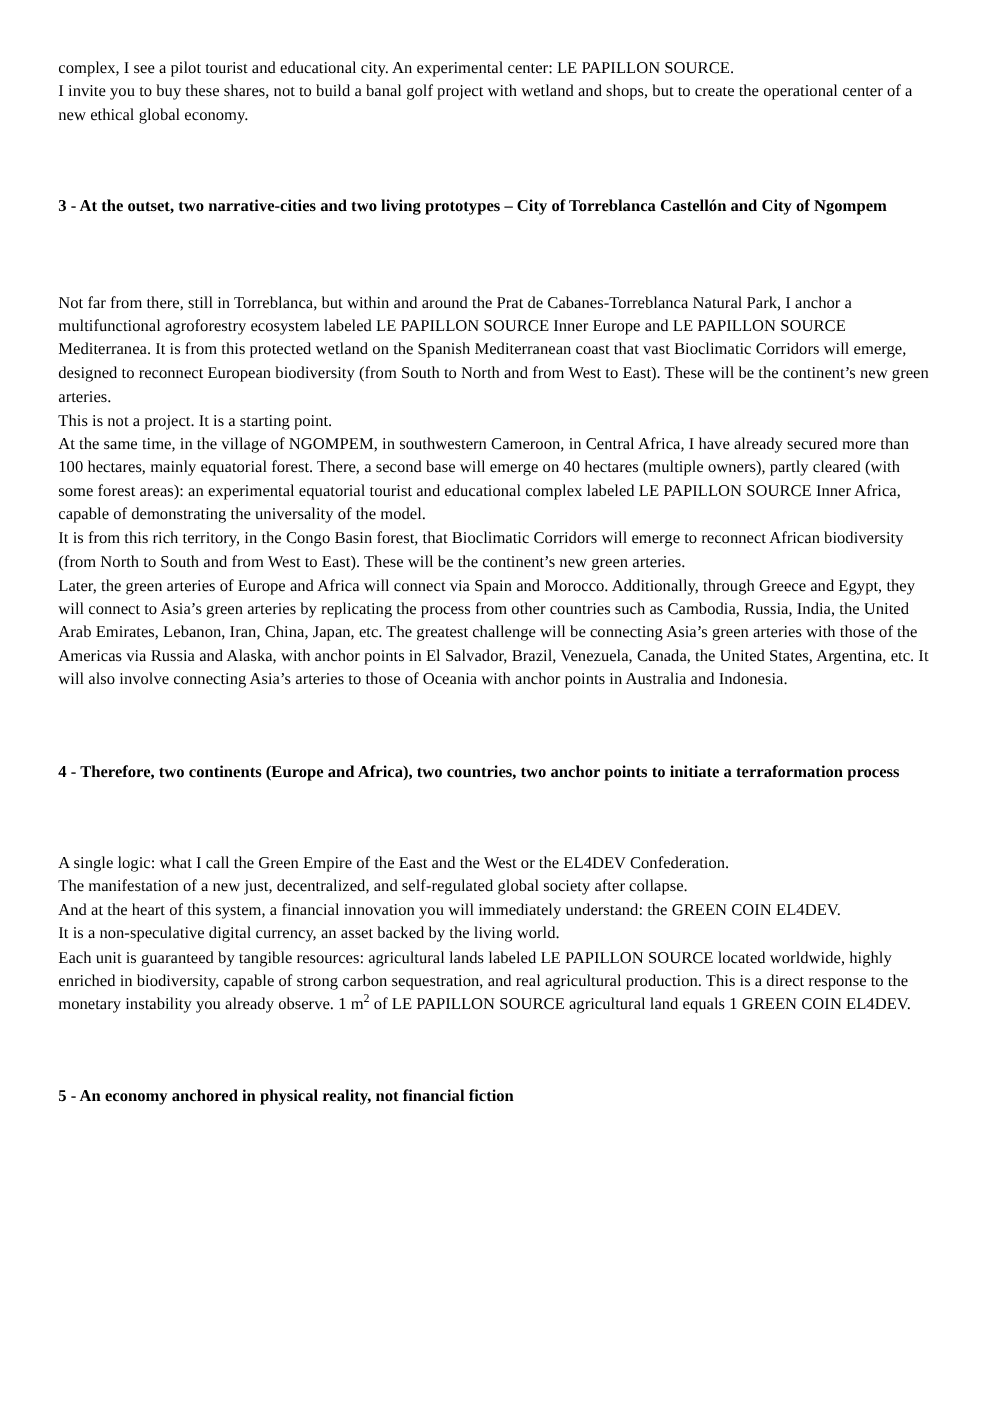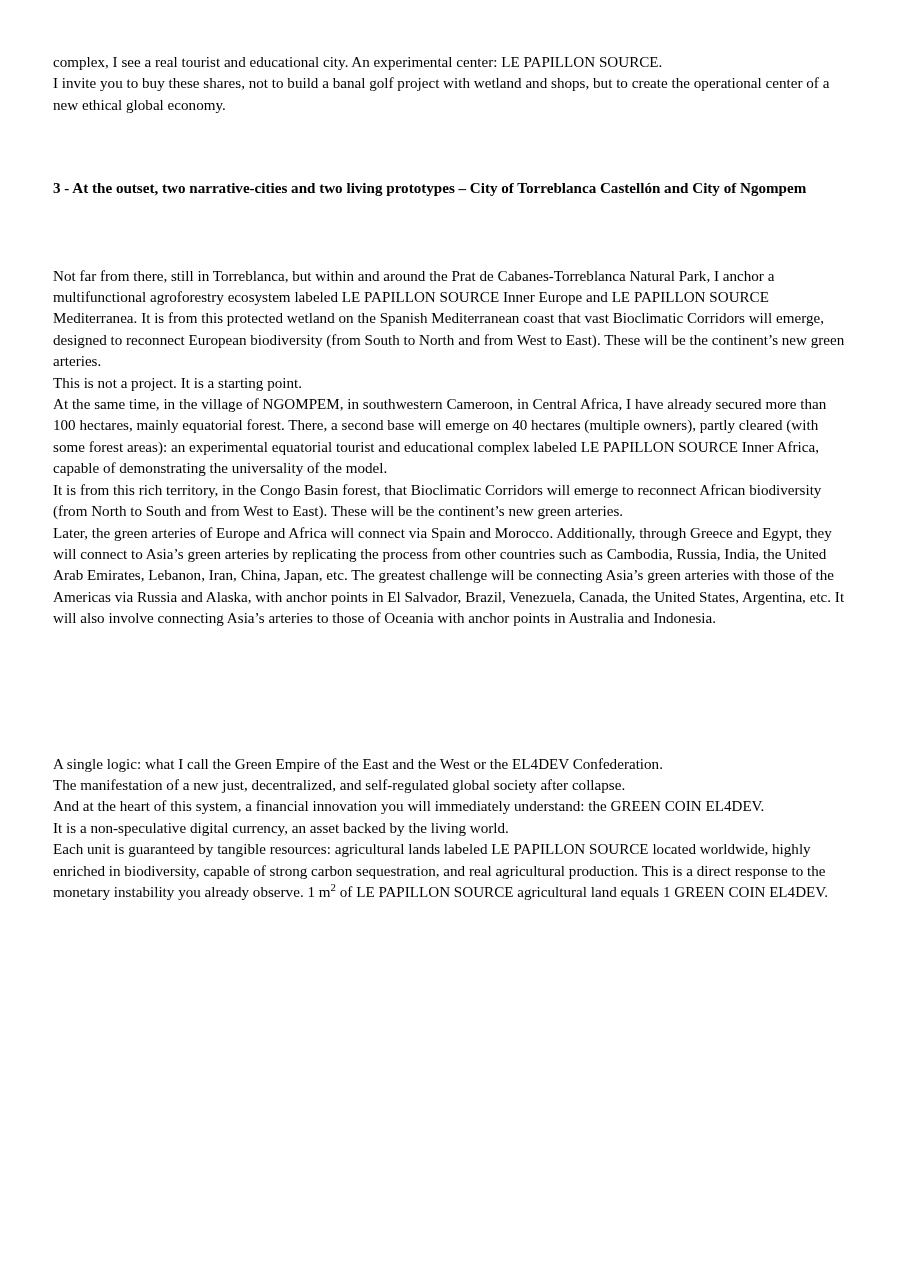--- a/index.html
+++ b/index.html
@@ -49,34 +49,36 @@
     vertical-align: super;
     line-height: 0;
   }
 </style>
 </head>
 <body>
 
 <div class="page">
   <div class="content">
 
-    <p class="para"><span>complex, I see a real tourist and educational city. An experimental center: </span><b>LE PAPILLON SOURCE</b><span>.<br>I invite you to </span><b>buy these shares</b><span>, not to build a banal golf project with wetland and shops, but </span><b>to create the operational center of a new ethical global economy</b><span>.</span></p>
+    <p class="para"><span>complex, I see a pilot tourist and educational city. An experimental center: </span><b>LE PAPILLON SOURCE</b><span>.<br>I invite you to </span><b>buy these shares</b><span>, not to build a banal golf project with wetland and shops, but </span><b>to create the operational center of a new ethical global economy</b><span>.</span></p>
 
     <div class="gap-sec-before-h"></div>
 
     <p class="heading">3 - At the outset, two narrative-cities and two living prototypes – City of Torreblanca Castellón and City of Ngompem</p>
 
     <div class="gap-h-to-body"></div>
 
     <p class="para"><span>Not far from there, still in Torreblanca, but within and around </span><b>the Prat de Cabanes-Torreblanca Natural Park</b><span>, I anchor a </span><b>multifunctional agroforestry ecosystem</b><span> labeled </span><b>LE PAPILLON SOURCE Inner Europe</b><span> and </span><b>LE PAPILLON SOURCE Mediterranea</b><span>. It is from this protected wetland on the Spanish Mediterranean coast that vast </span><b>Bioclimatic Corridors</b><span> will emerge, </span><b>designed to reconnect European biodiversity</b><span> (from South to North and from West to East). </span><b>These will be the continent’s new green arteries</b><span>.<br>This is not a project. </span><b>It is a starting point</b><span>.<br>At the same time, in the village of </span><b>NGOMPEM, in southwestern Cameroon, in Central Africa</b><span>, I have already </span><b>secured more than 100 hectares, mainly equatorial forest</b><span>. There, a second base will emerge on 40 hectares (multiple owners), partly cleared (with some forest areas): an experimental equatorial tourist and educational complex labeled </span><b>LE PAPILLON SOURCE Inner Africa</b><span>, capable of demonstrating </span><b>the universality of the model</b><span>.<br>It is from this rich territory, in the Congo Basin forest, that </span><b>Bioclimatic Corridors will emerge to reconnect African biodiversity</b><span> (from North to South and from West to East). These will be the </span><b>continent’s new green arteries</b><span>.<br>Later, the green arteries of Europe and Africa will connect via Spain and Morocco. Additionally, through Greece and Egypt, they will connect to Asia’s green arteries by replicating the process from other countries such as Cambodia, Russia, India, the United Arab Emirates, Lebanon, Iran, China, Japan, etc. The greatest challenge will be connecting Asia’s green arteries with those of the Americas via Russia and Alaska, with anchor points in El Salvador, Brazil, Venezuela, Canada, the United States, Argentina, etc. It will also involve connecting Asia’s arteries to those of Oceania with anchor points in Australia and Indonesia.</span></p>
 
     <div class="gap-body-to-sec"></div>
 
+    <p class="heading">4 - Therefore, two continents (Europe and Africa), two countries, two anchor points to initiate a terraformation process</p>
 
     <div class="gap-h4-to-body"></div>
 
     <p class="para"><span>A single logic: what I call the </span><b>Green Empire of the East and the West</b><span> or the </span><b>EL4DEV Confederation</b><span>.<br>The manifestation of a </span><b>new just, decentralized, and self-regulated global society after collapse</b><span>.<br>And at the heart of this system, a </span><b>financial innovation</b><span> you will immediately understand: the </span><b>GREEN COIN EL4DEV</b><span>.<br></span><b>It is a non-speculative digital currency, an asset backed by the living world</b><span>.<br></span><b>Each unit is guaranteed by tangible resources</b><span>: agricultural lands labeled </span><b>LE PAPILLON SOURCE</b><span> located worldwide, </span><b>highly enriched in biodiversity</b><span>, capable of strong carbon sequestration, and </span><b>real agricultural production. This is a direct response to the monetary instability you already observe</b><span>. 1 m<sup>2</sup> of </span><b>LE PAPILLON SOURCE</b><span> agricultural land equals 1 </span><b>GREEN COIN EL4DEV</b><span>.</span></p>
 
     <div class="gap-body-to-h5"></div>
 
+    <p class="heading">5 - An economy anchored in physical reality, not financial fiction</p>
 
   </div>
 </div>
 
 </body></html>

